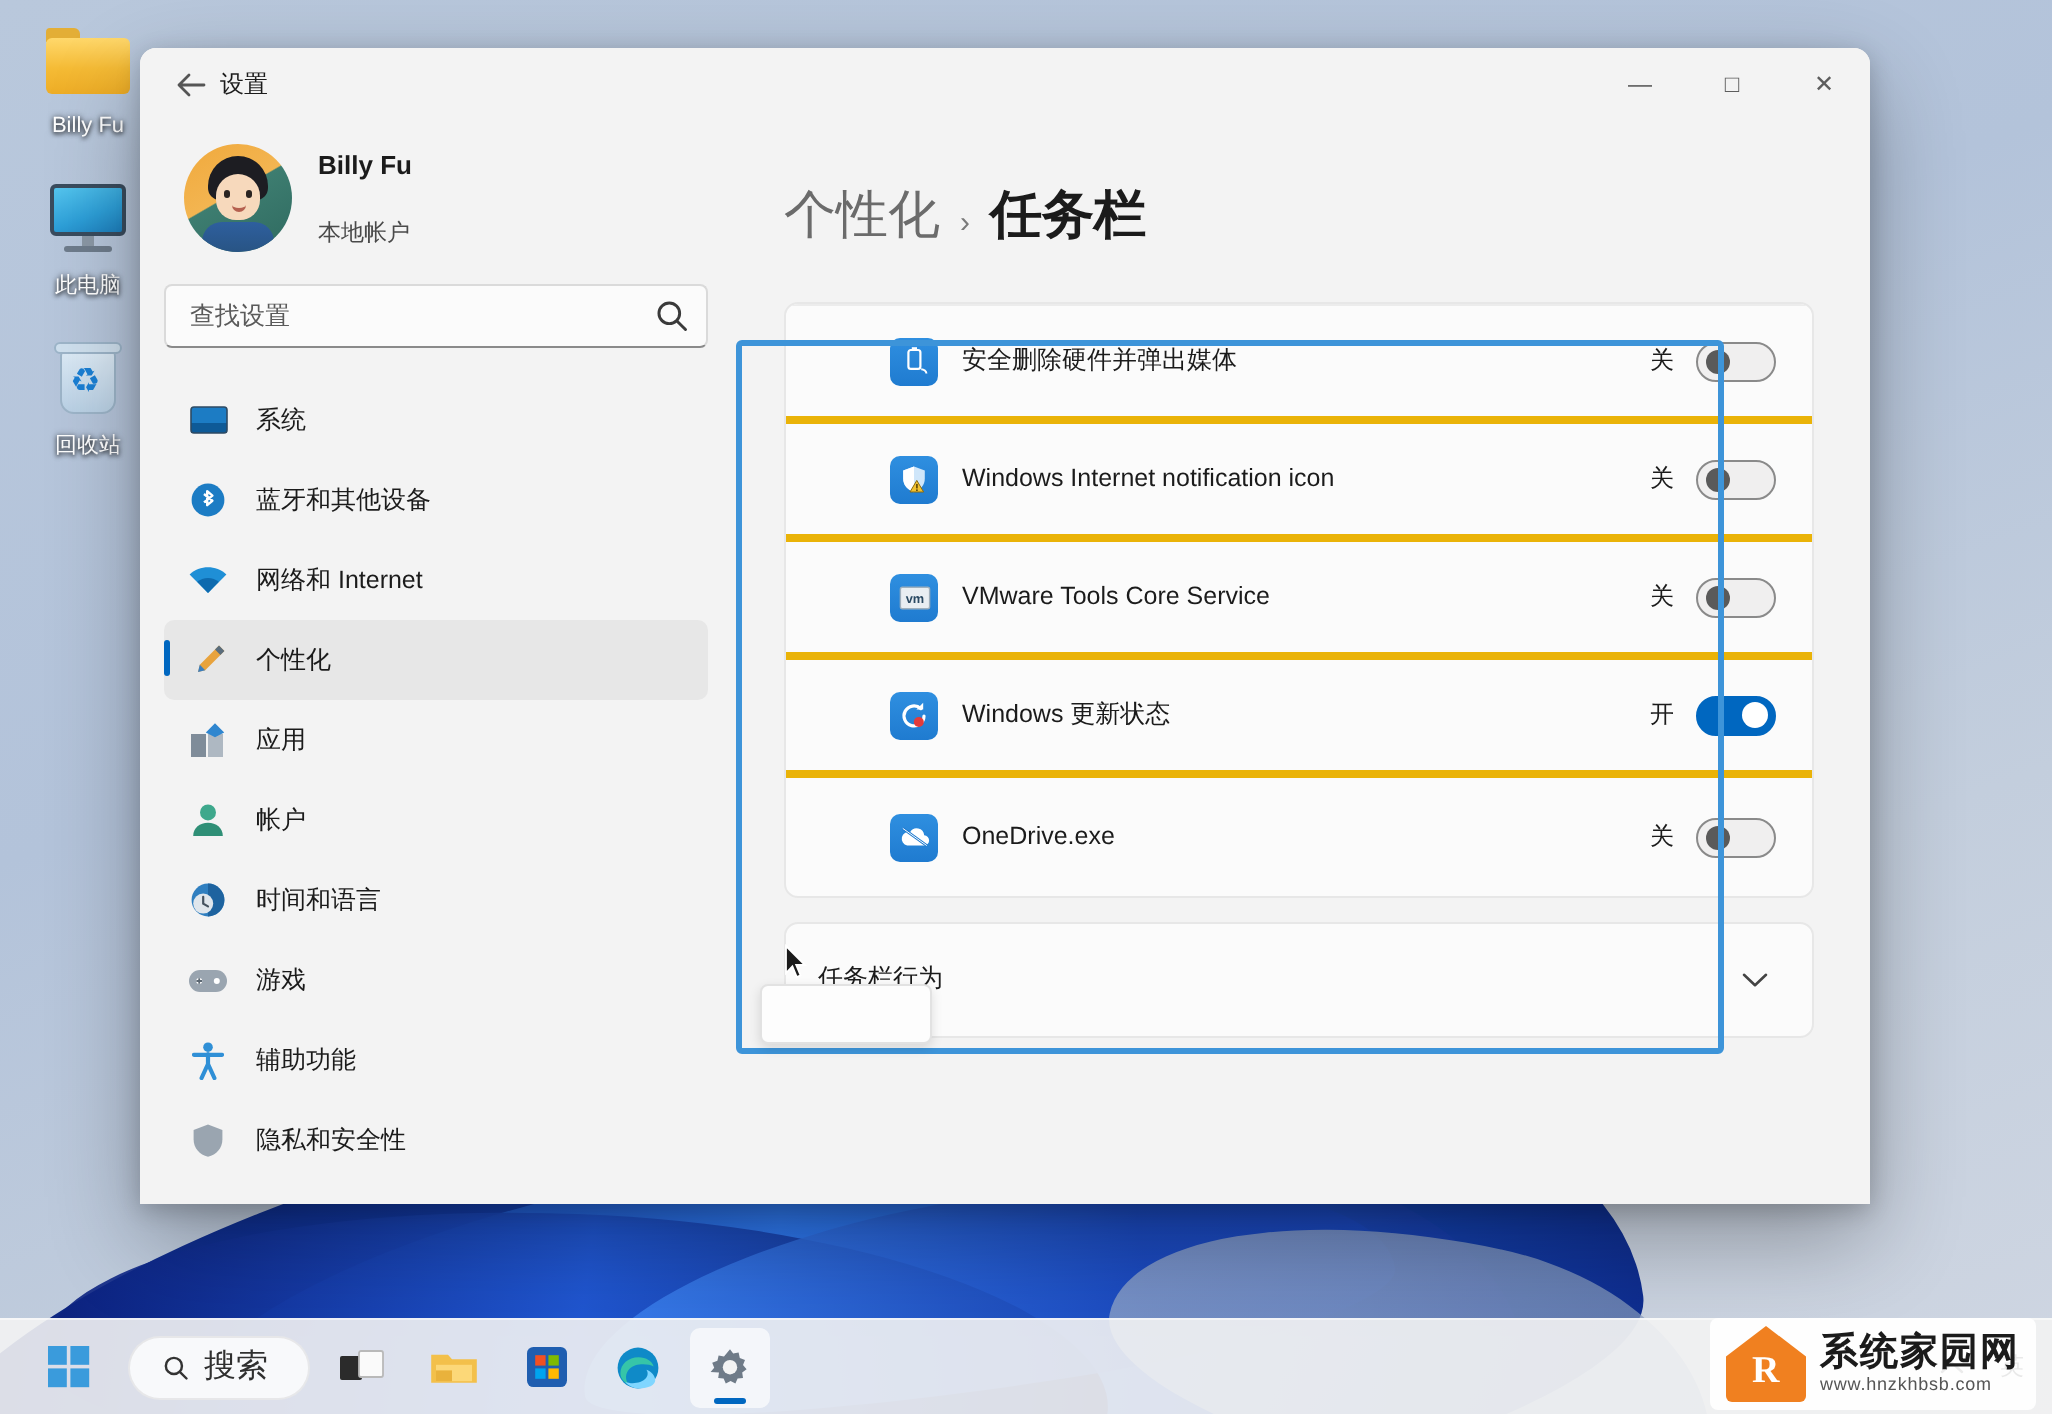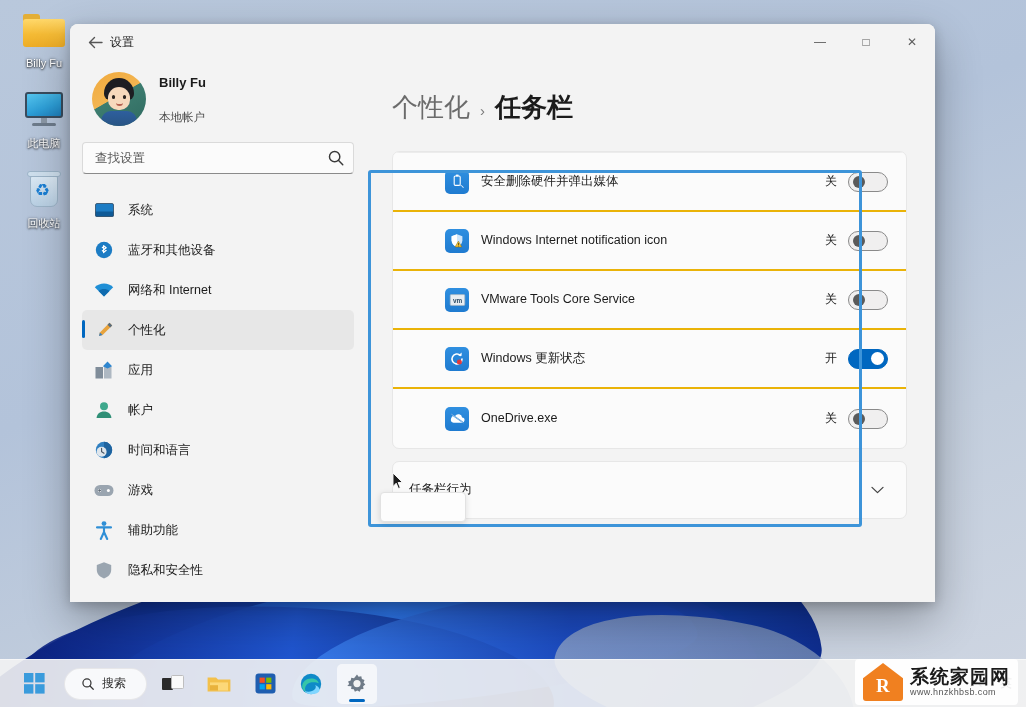--- a/index.html
+++ b/index.html
@@ -188,21 +188,21 @@
     display: flex; align-items: center; padding: 11px 16px 12px 16px; min-height: 56px;
   }
   .card-head .txt { flex: 1; }
   .ch-title { font-size: 12.5px; color: #1b1b1b; line-height: 17px; }
   .ch-sub { font-size: 11px; color: #5d5d5d; line-height: 16px; margin-top: 1px; }
   .chev { width: 26px; height: 26px; display: flex; align-items: center; justify-content: center; color: #444; }
 
   .tray-list { border-top: 1px solid #ececec; }
   .tray-row {
     display: flex; align-items: center; padding: 0 18px 0 52px; min-height: 59px;
-    border-bottom: 2px solid #eab308;
+    border-bottom: 4px solid #eab308;
   }
   .tray-row:last-child { border-bottom: none; }
   .tray-ico {
     width: 24px; height: 24px; border-radius: 5px; flex: none; margin-right: 12px;
     background: linear-gradient(180deg, #2f8fe0 0%, #1f7bd0 100%);
     display: flex; align-items: center; justify-content: center; position: relative;
   }
   .tray-name { flex: 1; font-size: 12.5px; color: #1b1b1b; line-height: 17px; padding-right: 14px; }
   .tray-state { font-size: 12px; color: #1b1b1b; margin-right: 11px; }
 
@@ -250,21 +250,21 @@
   .tb-btn.active { background: rgba(255,255,255,.65); }
   .tb-btn.active::after {
     content: ""; position: absolute; bottom: 2px; left: 50%; transform: translateX(-50%);
     width: 16px; height: 3px; border-radius: 2px; background: #0067c0;
   }
   .tb-search {
     height: 32px; border-radius: 16px; background: rgba(255,255,255,.80);
     border: 1px solid rgba(0,0,0,.07);
     display: flex; align-items: center; gap: 7px; padding: 0 20px 0 16px; margin-left: 4px;
   }
-  .tb-search span { font-size: 12px; color: #303030; }
+  .tb-search span { font-size: 16px; color: #303030; }
   .tb-right { margin-left: auto; display: flex; align-items: center; gap: 4px; padding-right: 8px; }
   .tray-chev { width: 28px; height: 32px; display: flex; align-items: center; justify-content: center; color: #333; }
   .ime { font-size: 12px; color: #1b1b1b; padding: 0 6px; }
 
   
   .watermark {
     position: absolute; right: 8px; bottom: 2px; display: flex; align-items: center;
     gap: 7px; z-index: 30; background: rgba(255,255,255,.9); padding: 4px 8px; border-radius: 4px;
   }
   .wm-logo {

